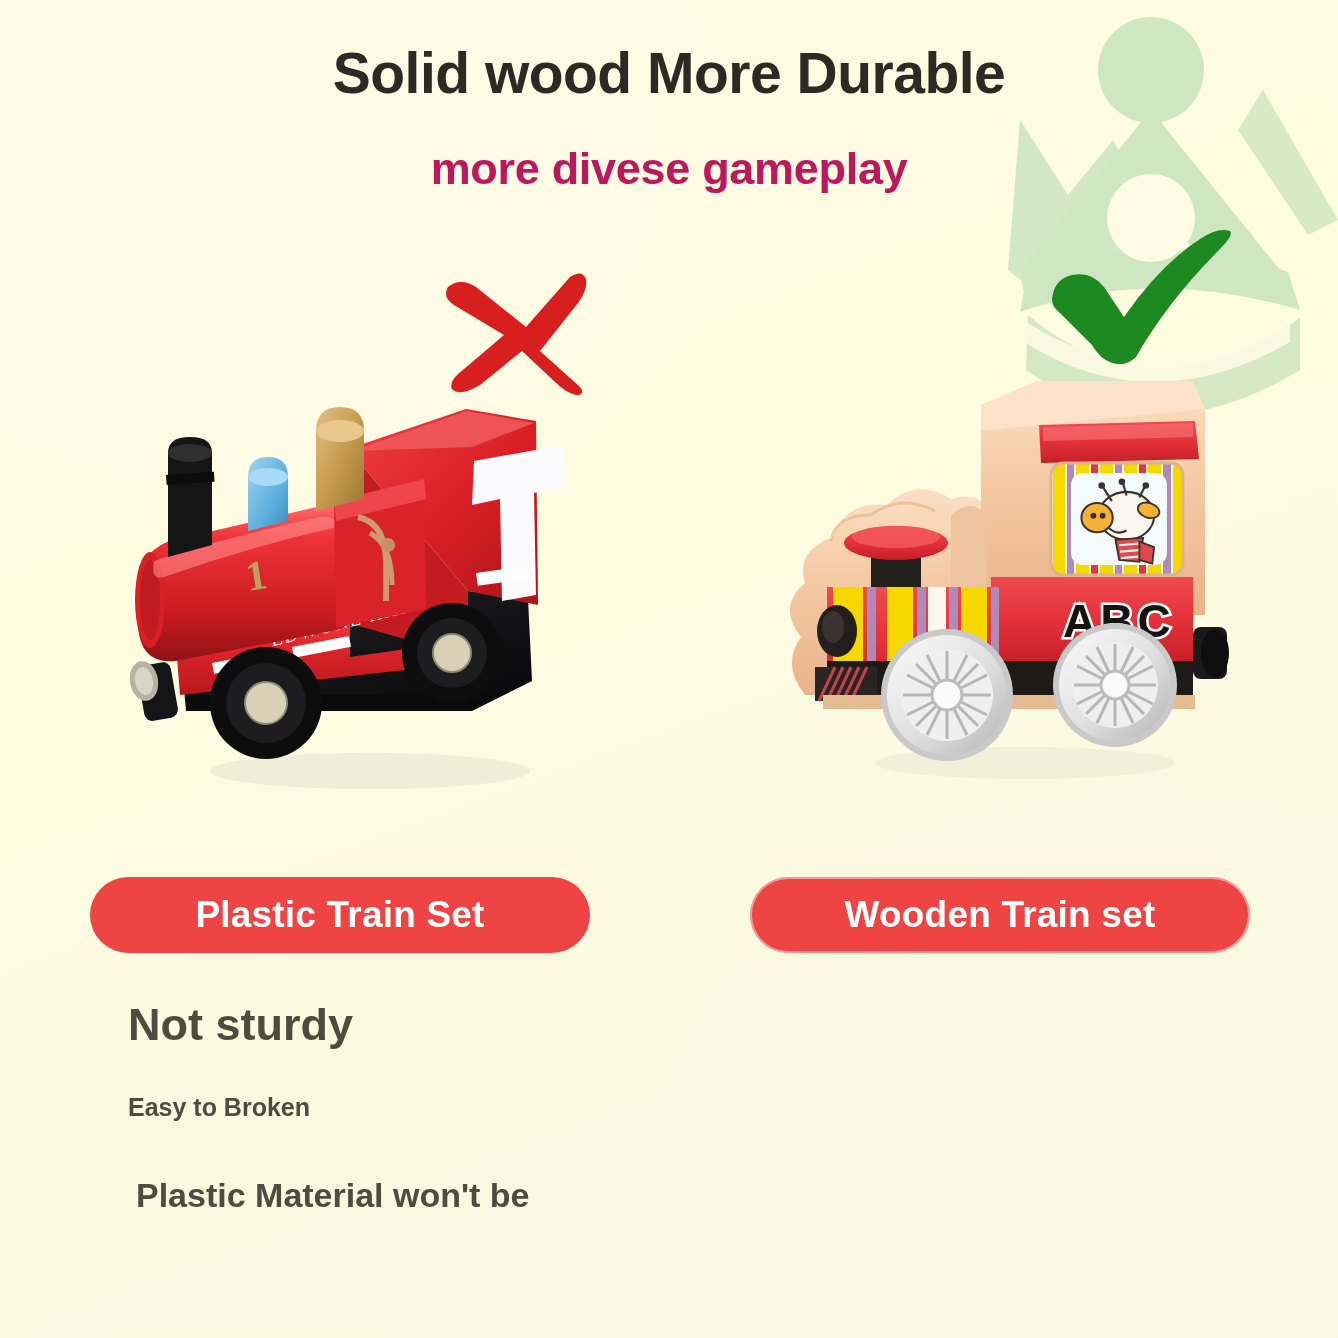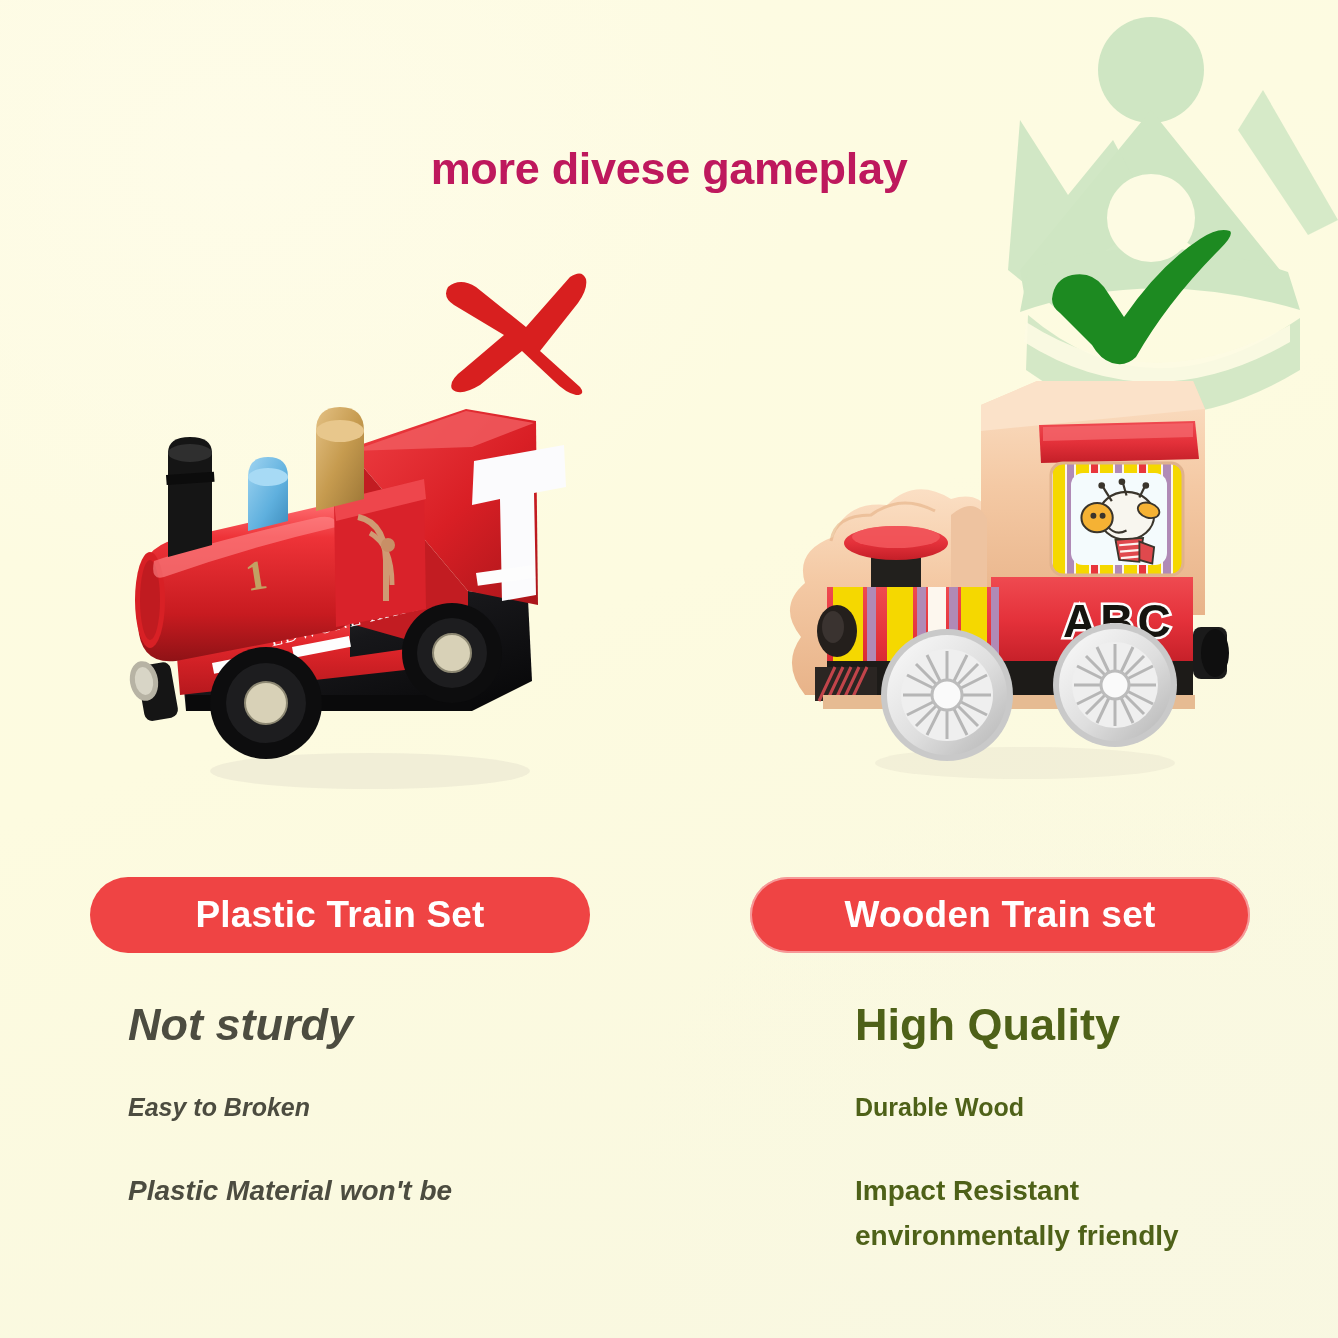--- a/index.html
+++ b/index.html
@@ -50,26 +50,26 @@
     display:flex;align-items:center;justify-content:center;
     font-size:37px;font-weight:bold;color:#ffffff;
     letter-spacing:0.2px;
   }
   .pill-left{left:90px;top:877px;width:500px;background:#ef4444;}
   .pill-right{left:750px;top:877px;width:500px;background:#ef4444;
     box-shadow:0 0 0 2px rgba(255,255,255,.45) inset;}
 
   
   .col{position:absolute;}
-  .col-left{left:128px;top:1002px;width:560px;color:#4c4c40;font-style:italic;}
+  .col-left{left:128px;top:1002px;width:560px;color:#4c4c40;}
   .col-right{left:855px;top:1002px;width:470px;color:#4e6118;}
 
   .head{font-size:45px;font-weight:bold;line-height:1;margin:0 0 48px 0;}
   .sub{font-size:25px;font-weight:bold;line-height:1;margin:0 0 48px 0;}
-  .body-line{font-size:28px;font-weight:bold;line-height:1.62;margin:0;}
+  .body-line{font-size:34px;font-weight:bold;line-height:1.62;margin:8px;}
 </style>
 </head>
 <body>
 
 <div id="page">
 
   <div class="bg-wash"></div>
 
   <svg class="watermark" viewBox="0 0 470 470">
     <g fill="#cfe6c3">
@@ -77,20 +77,21 @@
       <path d="M243 140 L372 300 L370 330 L243 250 L118 335 L112 300 Z"></path>
       <path d="M112 150 L160 225 L205 170 L248 250 L150 340 L100 300 Z" opacity="0.95"></path>
       <path d="M120 300 Q243 255 380 302 L392 340 Q243 296 112 342 Z"></path>
       <path d="M120 345 Q243 450 392 348 L392 400 Q243 490 118 400 Z" opacity="0.9"></path>
       <path d="M355 120 L430 250 L400 265 L330 160 Z" opacity="0.85"></path>
     </g>
     <circle cx="243" cy="248" r="44" fill="#fdfbe3"></circle>
     <path d="M118 352 Q243 432 382 355 L382 372 Q243 452 116 372 Z" fill="#fdfbe3" opacity="0.9"></path>
   </svg>
 
+  <div class="title">Solid wood More Durable</div>
   <div class="subtitle">more divese gameplay</div>
 
   <svg class="mark-x" viewBox="0 0 170 130">
     <path d="M18 22 Q30 12 46 22 L96 62 L140 12 Q152 4 156 14 Q158 24 148 38 L110 86 L150 122 Q156 130 146 130 Q136 128 124 116 L92 86 L50 120 Q30 132 22 124 Q18 116 34 104 L74 70 L24 40 Q12 32 18 22 Z" fill="#d81f1f"></path>
   </svg>
 
   <svg class="mark-check" viewBox="0 0 200 140">
     <path d="M12 74 Q14 54 32 50 Q52 46 64 62 L84 92 Q120 40 160 14 Q178 2 190 6 Q194 10 180 24 Q128 76 96 132 Q86 142 72 138 Q60 134 52 120 L20 88 Q12 82 12 74 Z" fill="#1d8a21"></path>
   </svg>
 
@@ -353,20 +354,14 @@
   <div class="pill pill-right">
     <span>Wooden Train set</span>
   </div>
 
   <div class="col col-left">
     <div class="head">Not sturdy</div>
     <div class="sub">Easy to Broken</div>
     <div class="body-line">Plastic Material won't be</div>
   </div>
 
-  <div class="col col-right">
-    <div class="head">High Quality</div>
-    <div class="sub">Durable Wood</div>
-    <div class="body-line">Impact Resistant</div>
-    <div class="body-line">environmentally friendly</div>
-  </div>
 
 </div>
 
 </body></html>

